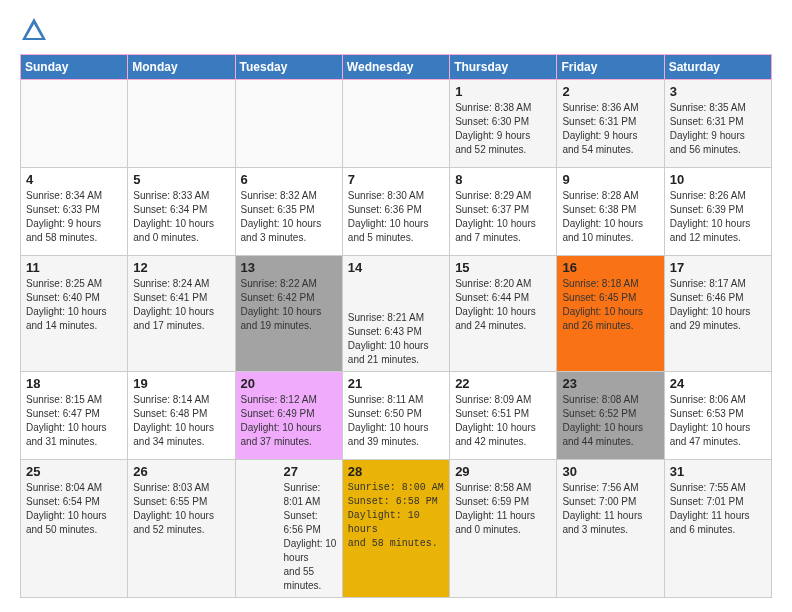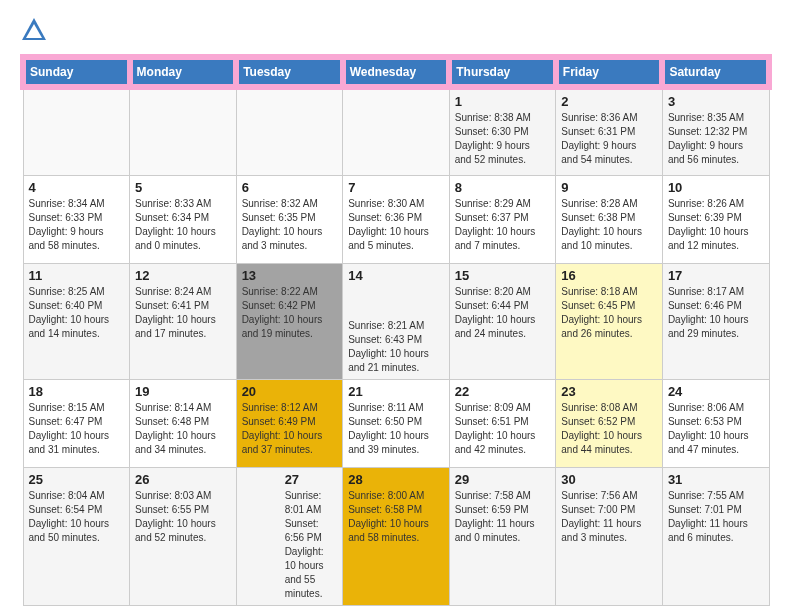--- a/index.html
+++ b/index.html
@@ -55,21 +55,21 @@
       border-collapse: collapse;
       table-layout: fixed;
     }
     .calendar thead tr th {
       background: #3a7abf;
       color: #fff;
       font-size: 12px;
       font-weight: bold;
       padding: 5px 4px;
       text-align: left;
-      border: 6px solid #f9a8d4;
+      border: 1px solid #f9a8d4;
     }
     .calendar tbody tr td {
       border: 1px solid #ccc;
       vertical-align: top;
       padding: 4px 5px;
       font-size: 10.5px;
       color: #222;
       height: 88px;
       background: #fff;
     }
@@ -144,21 +144,21 @@
           <td style="background: rgb(245, 245, 245);">
             <span class="day-num">2</span>
             <div class="day-info" style="white-space: pre-line;">Sunrise: 8:36 AM
 Sunset: 6:31 PM
 Daylight: 9 hours
 and 54 minutes.</div>
           </td>
           <td style="background: rgb(245, 245, 245);">
             <span class="day-num">3</span>
             <div class="day-info" style="white-space: pre-line;">Sunrise: 8:35 AM
-Sunset: 12:32 PM
+Sunset: 6:31 PM
 Daylight: 9 hours
 and 56 minutes.</div>
           </td>
         </tr>
         <tr>
           <td style="background: rgb(255, 255, 255);">
             <span class="day-num">4</span>
             <div class="day-info" style="white-space: pre-line;">Sunrise: 8:34 AM
 Sunset: 6:33 PM
 Daylight: 9 hours
@@ -236,21 +236,21 @@
 Daylight: 10 hours
 and 21 minutes.</div>
           </td>
           <td style="background: rgb(245, 245, 245);">
             <span class="day-num">15</span>
             <div class="day-info" style="white-space: pre-line;">Sunrise: 8:20 AM
 Sunset: 6:44 PM
 Daylight: 10 hours
 and 24 minutes.</div>
           </td>
-          <td style="background: #fef9c3;">
+          <td style="background: #f97316;">
             <span class="day-num">16</span>
             <div class="day-info" style="white-space: pre-line;">Sunrise: 8:18 AM
 Sunset: 6:45 PM
 Daylight: 10 hours
 and 26 minutes.</div>
           </td>
           <td style="background: rgb(245, 245, 245);">
             <span class="day-num">17</span>
             <div class="day-info" style="white-space: pre-line;">Sunrise: 8:17 AM
 Sunset: 6:46 PM
@@ -266,42 +266,42 @@
 Daylight: 10 hours
 and 31 minutes.</div>
           </td>
           <td style="background: rgb(255, 255, 255);">
             <span class="day-num">19</span>
             <div class="day-info" style="white-space: pre-line;">Sunrise: 8:14 AM
 Sunset: 6:48 PM
 Daylight: 10 hours
 and 34 minutes.</div>
           </td>
-          <td style="background: #eab308; margin-left: 28px;">
+          <td style="background: #f0abfc; margin-left: 28px;">
             <span class="day-num">20</span>
             <div class="day-info" style="white-space: pre-line;">Sunrise: 8:12 AM
 Sunset: 6:49 PM
 Daylight: 10 hours
 and 37 minutes.</div>
           </td>
           <td style="background: rgb(255, 255, 255);">
             <span class="day-num">21</span>
             <div class="day-info" style="white-space: pre-line;">Sunrise: 8:11 AM
 Sunset: 6:50 PM
 Daylight: 10 hours
 and 39 minutes.</div>
           </td>
           <td style="background: rgb(255, 255, 255);">
             <span class="day-num">22</span>
             <div class="day-info" style="white-space: pre-line;">Sunrise: 8:09 AM
 Sunset: 6:51 PM
 Daylight: 10 hours
 and 42 minutes.</div>
           </td>
-          <td style="background: #fef9c3;">
+          <td style="background: #a3a3a3;">
             <span class="day-num">23</span>
             <div class="day-info" style="white-space: pre-line;">Sunrise: 8:08 AM
 Sunset: 6:52 PM
 Daylight: 10 hours
 and 44 minutes.</div>
           </td>
           <td style="background: rgb(255, 255, 255);">
             <span class="day-num">24</span>
             <div class="day-info" style="white-space: pre-line;">Sunrise: 8:06 AM
 Sunset: 6:53 PM
@@ -326,28 +326,28 @@
           </td>
           <td style="background: rgb(245, 245, 245); padding-left: 48px;">
             <span class="day-num">27</span>
             <div class="day-info" style="white-space: pre-line;">Sunrise: 8:01 AM
 Sunset: 6:56 PM
 Daylight: 10 hours
 and 55 minutes.</div>
           </td>
           <td style="background: #eab308;">
             <span class="day-num">28</span>
-            <div class="day-info" style="white-space: pre-line;">Sunrise: 8:00 AM
+            <div class="day-info" style="white-space: pre-line; font-family: Liberation Mono, monospace;">Sunrise: 8:00 AM
 Sunset: 6:58 PM
 Daylight: 10 hours
 and 58 minutes.</div>
           </td>
           <td style="background: rgb(245, 245, 245);">
             <span class="day-num">29</span>
-            <div class="day-info" style="white-space: pre-line;">Sunrise: 7:58 AM
+            <div class="day-info" style="white-space: pre-line;">Sunrise: 8:58 AM
 Sunset: 6:59 PM
 Daylight: 11 hours
 and 0 minutes.</div>
           </td>
           <td style="background: rgb(245, 245, 245);">
             <span class="day-num">30</span>
             <div class="day-info" style="white-space: pre-line;">Sunrise: 7:56 AM
 Sunset: 7:00 PM
 Daylight: 11 hours
 and 3 minutes.</div>

